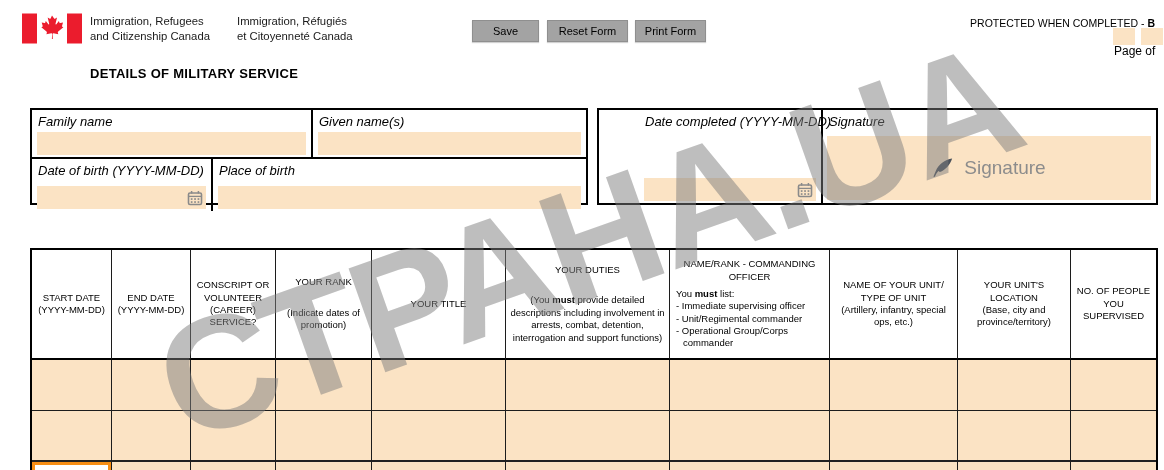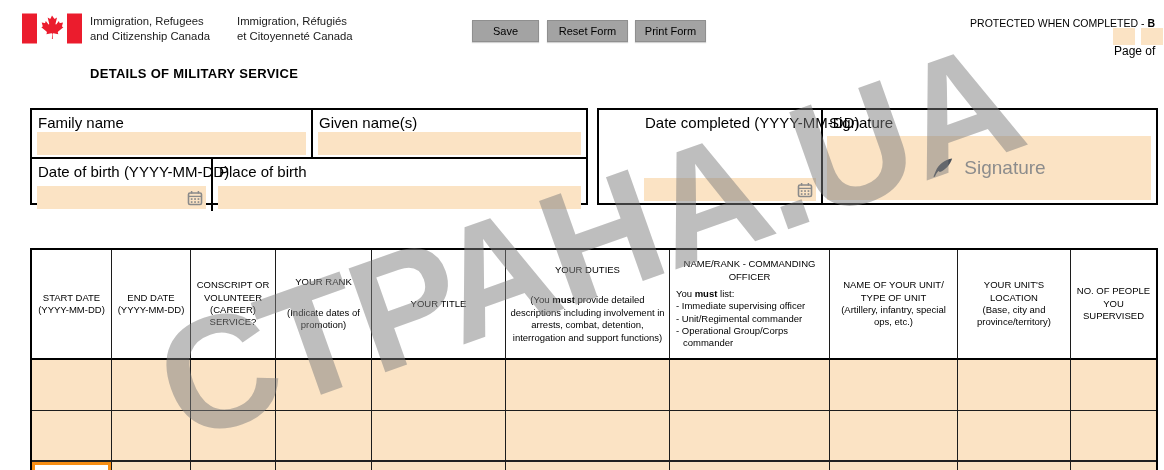--- a/index.html
+++ b/index.html
@@ -24,21 +24,21 @@
 
   
   .block{border:2px solid #000;box-sizing:border-box;background:#fff;}
   .blk-left{left:30px;top:108px;width:558px;height:97px;}
   .blk-right{left:597px;top:108px;width:561px;height:97px;padding-left:40px;}
   .brow{display:flex;position:relative;box-sizing:border-box;}
   .brow1{height:49px;border-bottom:2px solid #000;}
   .brow2{height:52px;}
   .bcell{position:relative;box-sizing:border-box;}
   .bdiv{border-right:2px solid #000;}
-  .lbl{font-size:15px;margin:4px 0 0 6px;white-space:nowrap;}
+  .lbl{font-size:13px;margin:4px 0 0 6px;white-space:nowrap;font-style:italic;}
   .field{position:absolute;left:5px;right:5px;bottom:2px;height:23px;background:#FBE3C4;}
   .cal{position:absolute;right:3px;bottom:3px;width:16px;height:16px;cursor:pointer;}
   .sigarea{position:absolute;left:4px;right:5px;top:26px;bottom:3px;background:#FBE3C4;
            display:flex;align-items:center;justify-content:center;gap:10px;cursor:pointer;}
   .sigtext{font-size:19px;color:#8c8c8c;}
 
   
   .mtable{left:30px;top:248px;width:1128px;border:2px solid #000;box-sizing:border-box;
           display:grid;grid-template-columns:80px 79px 85px 96px 134px 164px 160px 128px 113px 85px;
           grid-template-rows:110px 51px 51px 40px;}

